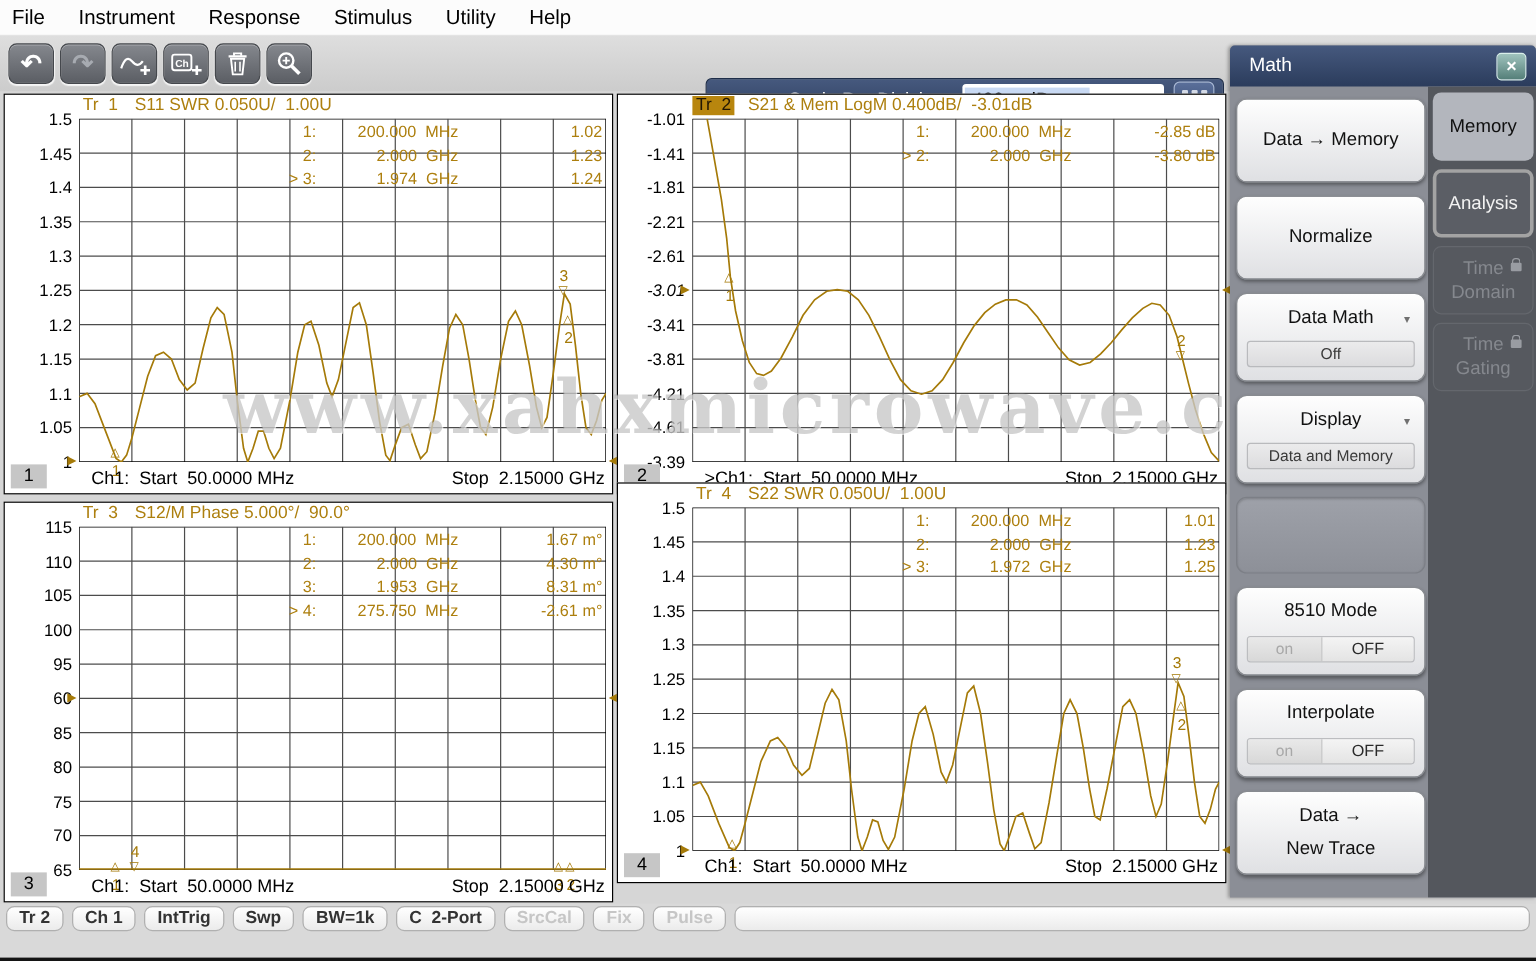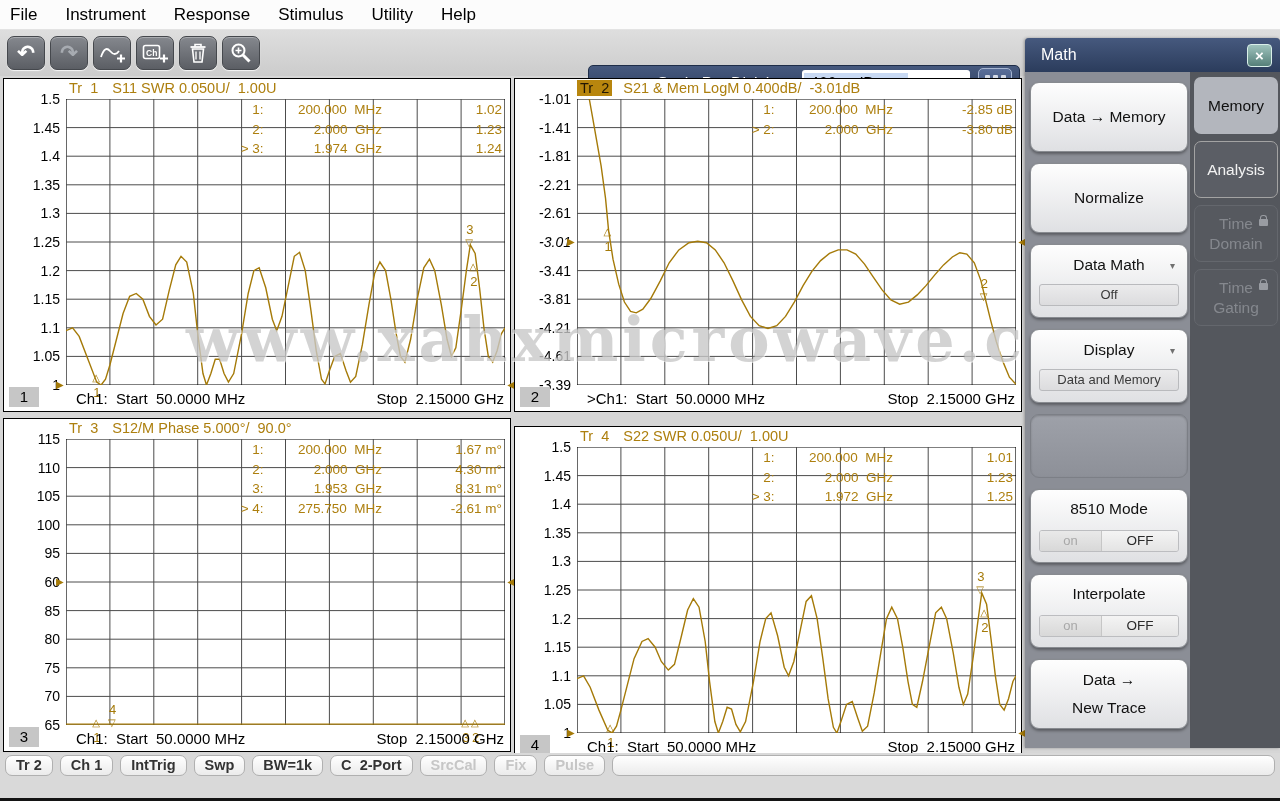--- a/index.html
+++ b/index.html
@@ -60,21 +60,21 @@
   .watermark{position:absolute;left:186px;top:303px;font-family:"DejaVu Serif",serif;font-size:62px;font-weight:bold;letter-spacing:4px;color:rgba(150,150,150,.42);text-shadow:1px 1px 0 rgba(255,255,255,.65);z-index:6;pointer-events:none;white-space:nowrap;}
 
   
   .math-panel{position:absolute;left:1025px;top:38px;width:255px;height:710px;background:#8b8e96;z-index:9;border-radius:4px 4px 0 0;box-shadow:-1px 0 3px rgba(0,0,0,.3);}
   .panel-title{height:34px;background:linear-gradient(var(--navy1),var(--navy2));border-radius:4px 4px 0 0;color:#fff;font-size:16px;display:flex;align-items:center;justify-content:space-between;padding:0 8px 0 16px;}
   .close-btn{width:25px;height:23px;background:linear-gradient(#9fc3bd,#557f79);border:1px solid #d9efe9;border-radius:4px;color:#fff;font-size:15px;font-weight:bold;display:flex;align-items:center;justify-content:center;line-height:1;}
   .panel-body{position:absolute;top:34px;bottom:0;left:0;right:0;overflow:hidden;}
   .tab-col{position:absolute;right:0;top:0;bottom:0;width:90px;background:#54575d;padding:5px 2px 0 4px;margin-left:36px;}
   .tab{position:relative;height:57px;margin-bottom:7px;border-radius:7px;display:flex;align-items:center;justify-content:center;text-align:center;font-size:15.5px;line-height:1.25;padding:0 6px;}
   .tab.active{background:#b3b6bd;color:#101010;}
-  .tab.normal{background:#5b5e65;color:#f2f2f2;border:1px solid #a3a3a3;}
+  .tab.normal{background:#5b5e65;color:#f2f2f2;border:3px solid #a3a3a3;}
   .tab.locked{background:#56595f;color:#85888e;border:1px solid #64676d;}
   .lock{position:absolute;top:13px;right:9px;width:9px;height:7px;background:#999ca2;border-radius:1px;}
   .lock::before{content:"";position:absolute;left:1px;top:-4px;width:5px;height:4px;border:1.5px solid #999ca2;border-bottom:none;border-radius:3px 3px 0 0;}
   .btn-col{position:absolute;left:5px;top:10px;width:158px;}
   .mbtn{background:linear-gradient(#fefefe,#dfe0e3);border:1px solid #888b90;border-radius:9px;box-shadow:0 2px 3px rgba(0,0,0,.35);margin-bottom:11px;text-align:center;font-size:15.5px;color:#111;display:flex;flex-direction:column;justify-content:center;padding:6px;}
   .mbtn.plain{min-height:70px;}
   .mbtn.combo{min-height:74px;}
   .mbtn.empty{min-height:64px;background:linear-gradient(#9ea1a9,#8d9098);border:1px solid #7c7f86;box-shadow:inset 0 1px 2px rgba(0,0,0,.2);}
   .mbtn .lbl{position:relative;padding:2px 0;text-align:center;}
   .mbtn .caret{position:absolute;right:6px;top:6px;font-size:10px;color:#707070;}
@@ -343,21 +343,21 @@
           <span class="glabel below">3</span>
         </div>
         <div class="glyph-wrap" style="left: 93.4%; top: 99.2%;">
           <span class="gsym">△</span>
           <span class="glabel below">2</span>
         </div>
       </div>
       <div class="channel-row"><span class="ch-start">Ch1:  Start  50.0000 MHz</span><span class="ch-stop">Stop  2.15000 GHz</span></div>
       <div class="badge">3</div>
     </div>
-  <div class="plot" style="left:514px;top:426px;text-decoration:underline;">
+  <div class="plot" style="left:514px;top:402px;text-decoration:underline;">
       <div class="plot-title"><span class="tr-chip">Tr  4</span><span class="title-text">S22 SWR 0.050U/  1.00U</span></div>
       <div class="grid-area">
         <svg viewBox="0 0 1000 580" preserveAspectRatio="none" class="gridsvg">
           <line x1="0" x2="0" y1="0" y2="580" class="bline"></line>
           <line y1="0" y2="0" x1="0" x2="1000" class="bline"></line>
           <line x1="100" x2="100" y1="0" y2="580" class="gline"></line>
           <line y1="58" y2="58" x1="0" x2="1000" class="gline"></line>
           <line x1="200" x2="200" y1="0" y2="580" class="gline"></line>
           <line y1="116" y2="116" x1="0" x2="1000" class="gline"></line>
           <line x1="300" x2="300" y1="0" y2="580" class="gline"></line>

